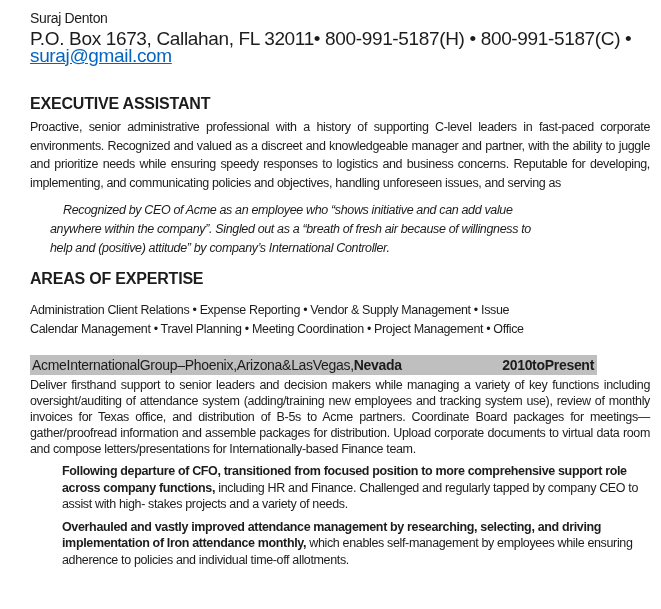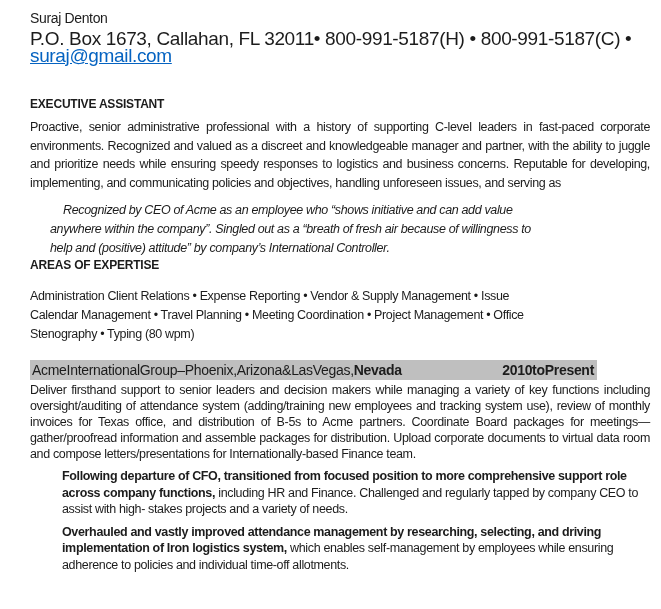--- a/index.html
+++ b/index.html
@@ -28,26 +28,26 @@
     line-height: 17px;
     margin-top: 3px;
   }
   .email-link {
     color: #0563C1;
     text-decoration: underline;
     cursor: pointer;
   }
   .section-heading {
     font-weight: bold;
-    font-size: 12px;
+    font-size: 16px;
     letter-spacing: -0.2px;
     line-height: 16px;
   }
   .h-summary   { margin-top: 32px; }
-  .h-expertise { margin-top: 0; }
+  .h-expertise { margin-top: 14px; }
   .summary-body {
     margin-top: 6px;
     text-align: justify;
     line-height: 18.6px;
   }
   .quote-block {
     margin: 9px 110px 0 20px;
     font-style: italic;
     text-indent: 13px;
     line-height: 18.6px;
@@ -99,34 +99,33 @@
 
   <div class="summary-body">Proactive, senior administrative professional with a history of supporting C-level leaders in fast-paced corporate environments. Recognized and valued as a discreet and knowledgeable manager and partner, with the ability to juggle and prioritize needs while ensuring speedy responses to logistics and business concerns. Reputable for developing, implementing, and communicating policies and objectives, handling unforeseen issues, and serving as</div>
 
   <div class="quote-block">Recognized by CEO of Acme as an employee who “shows initiative and can add value anywhere within the company”. Singled out as a “breath of fresh air because of willingness to help and (positive) attitude” by company’s International Controller.</div>
 
   <div class="section-heading h-expertise">AREAS OF EXPERTISE</div>
 
   <div class="skills-block">
     <div>Administration Client Relations • Expense Reporting • Vendor &amp; Supply Management • Issue</div>
     <div>Calendar Management • Travel Planning • Meeting Coordination • Project Management • Office</div>
-    <div>Stenography • Typing (80 wpm)</div>
   </div>
 
   <div class="employer-bar">
     <span class="employer-left">
       <span>AcmeInternationalGroup–Phoenix,Arizona&amp;LasVegas,</span><span class="bold-part">Nevada</span>
     </span>
     <span class="employer-dates">2010toPresent</span>
   </div>
 
 
   <div class="role-body">Deliver firsthand support to senior leaders and decision makers while managing a variety of key functions including oversight/auditing of attendance system (adding/training new employees and tracking system use), review of monthly invoices for Texas office, and distribution of B-5s to Acme partners. Coordinate Board packages for meetings—gather/proofread information and assemble packages for distribution. Upload corporate documents to virtual data room and compose letters/presentations for Internationally-based Finance team.</div>
 
   <div class="highlight">
     <span class="lead">Following departure of CFO, transitioned from focused position to more comprehensive support role across company functions,</span><span> including HR and Finance. Challenged and regularly tapped by company CEO to assist with high- stakes projects and a variety of needs.</span>
   </div>
 
   <div class="highlight">
-    <span class="lead">Overhauled and vastly improved attendance management by researching, selecting, and driving implementation of Iron logistics system,</span><span> which enables self-management by employees while ensuring adherence to policies and individual time-off allotments.</span>
+    <span class="lead">Overhauled and vastly improved attendance management by researching, selecting, and driving implementation of Iron attendance monthly,</span><span> which enables self-management by employees while ensuring adherence to policies and individual time-off allotments.</span>
   </div>
 
 </div>
 
 </body></html>

